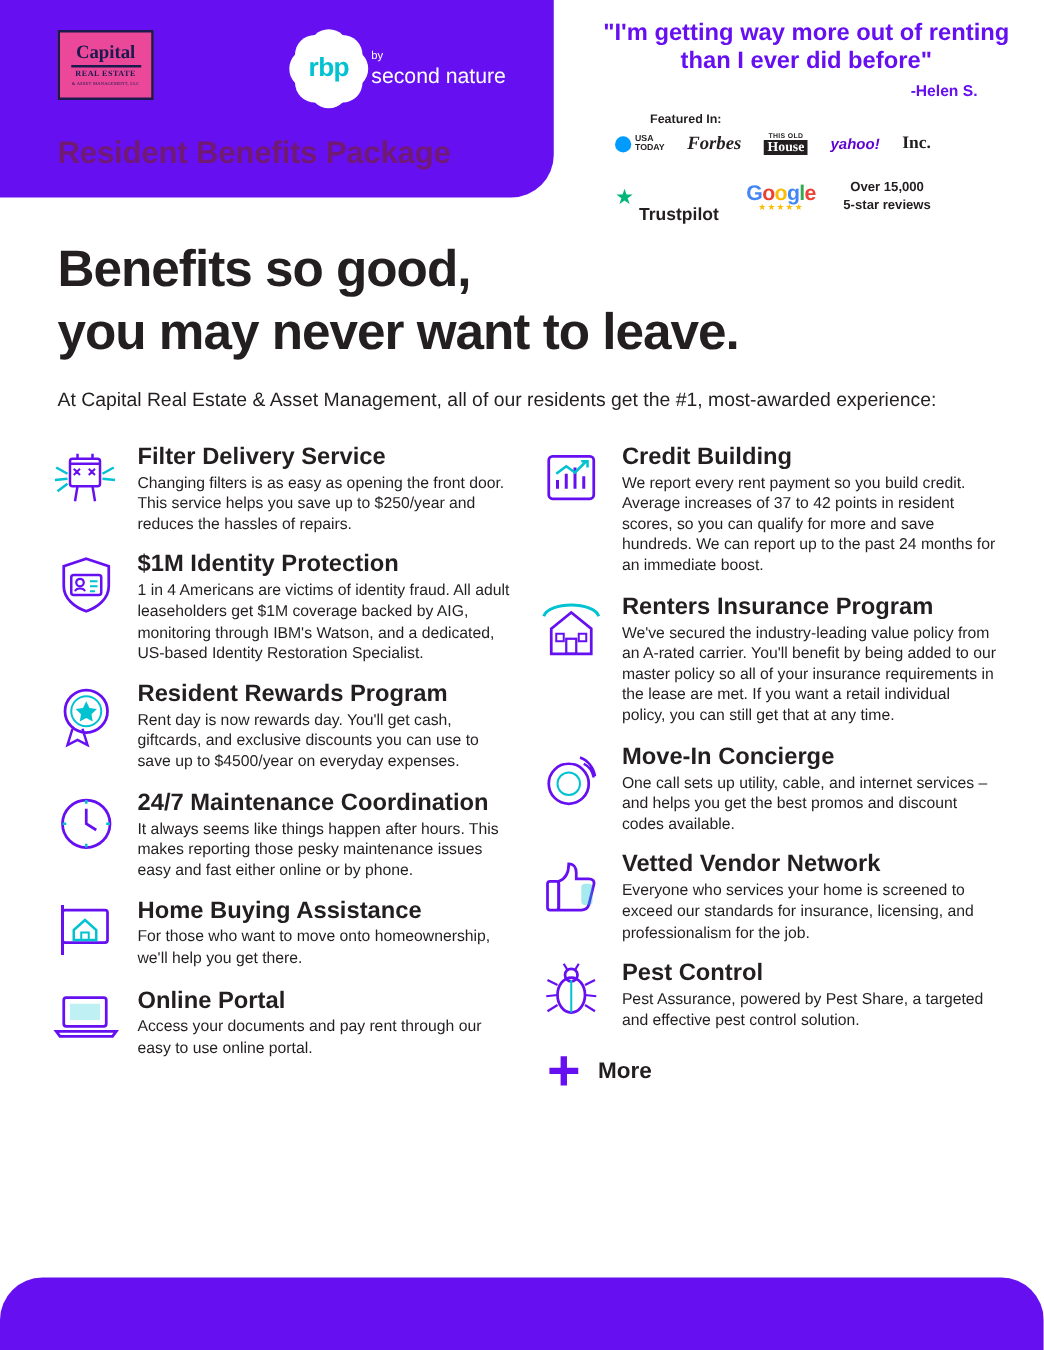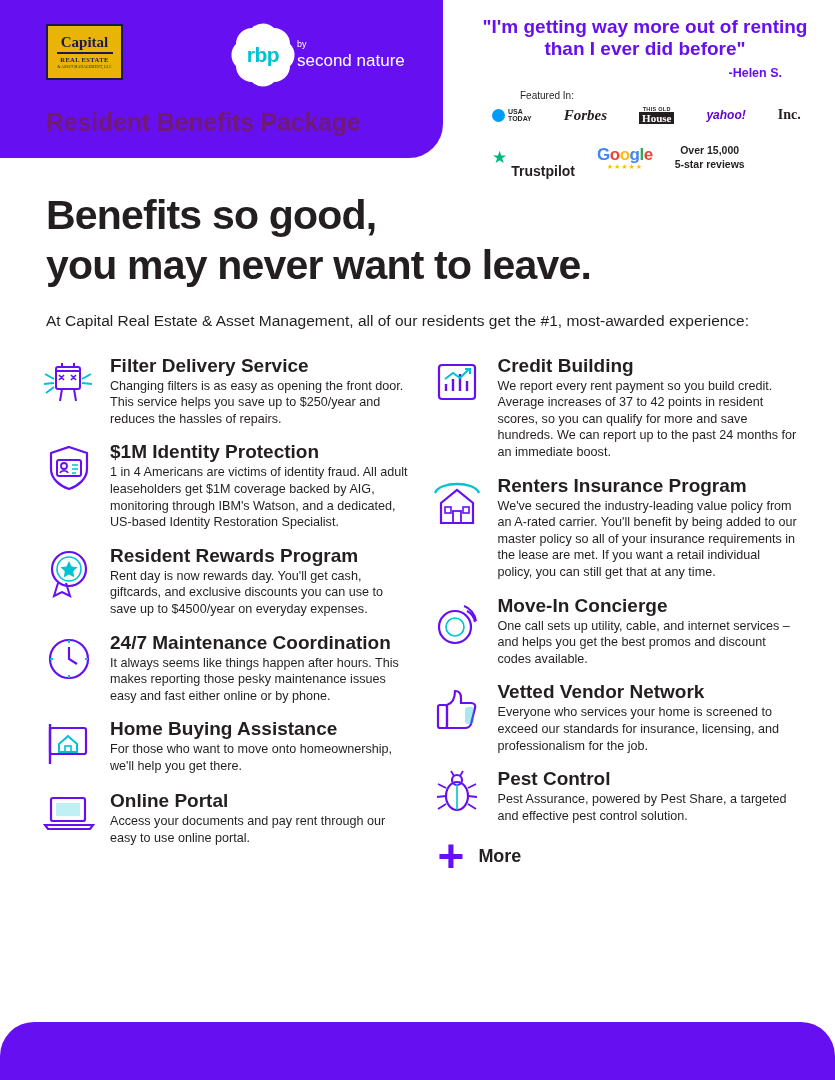--- a/index.html
+++ b/index.html
@@ -25,21 +25,21 @@
     height: 158px;
     background: #6610f2;
     border-bottom-right-radius: 34px;
   }
   .logo-box {
     position: absolute;
     top: 24px;
     left: 46px;
     width: 77px;
     height: 56px;
-    background: #eab308;
+    background: #ec4899;
     border: 2px solid #1a1a4e;
     display: flex;
     flex-direction: column;
     align-items: center;
     justify-content: center;
   }
   .logo-box .lb-top {
     font-family: "Liberation Serif", serif;
     font-size: 15px;
     font-weight: bold;
@@ -142,32 +142,32 @@
     color: #6610f2;
     margin-top: 5px;
     margin-right: 38px;
     text-align: right;
   }
   .featured-label {
     position: absolute;
     top: 90px;
     left: 492px;
     font-size: 10px;
-    font-weight: normal;
+    font-weight: bold;
     color: #231f20;
     padding-left: 28px;
   }
   .press-row {
     position: absolute;
     top: 106px;
     left: 492px;
     width: 300px;
     display: flex;
     align-items: center;
-    gap: 32px;
+    gap: 18px;
   }
   .press-usatoday {
     display: flex; align-items: center; gap: 3px;
   }
   .usa-dot {
     width: 13px; height: 13px; border-radius: 50%; background: #009bff;
   }
   .usa-txt {
     font-size: 7px; font-weight: bold; line-height: 1; color: #231f20; text-align: left;
   }

